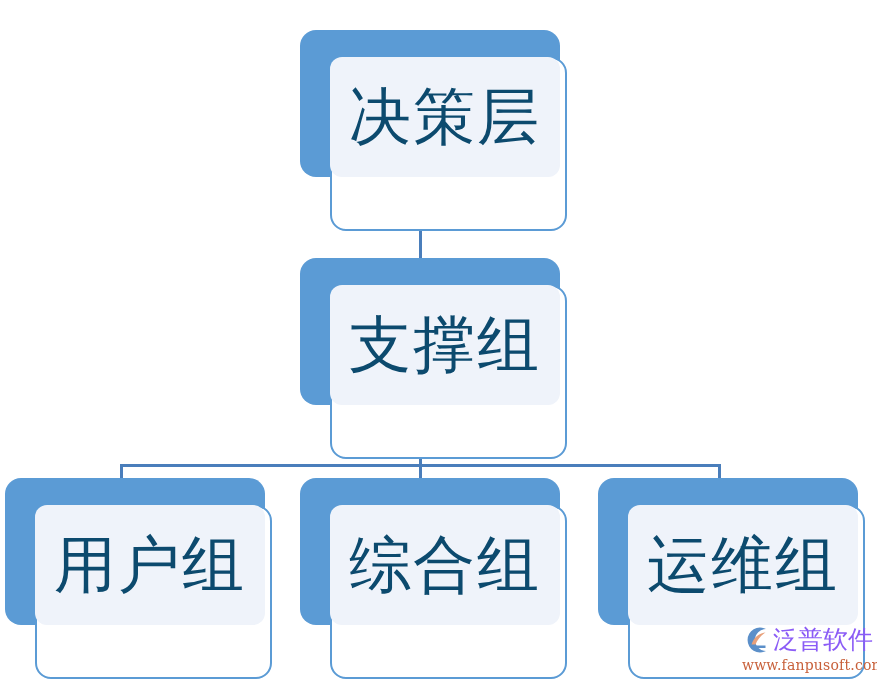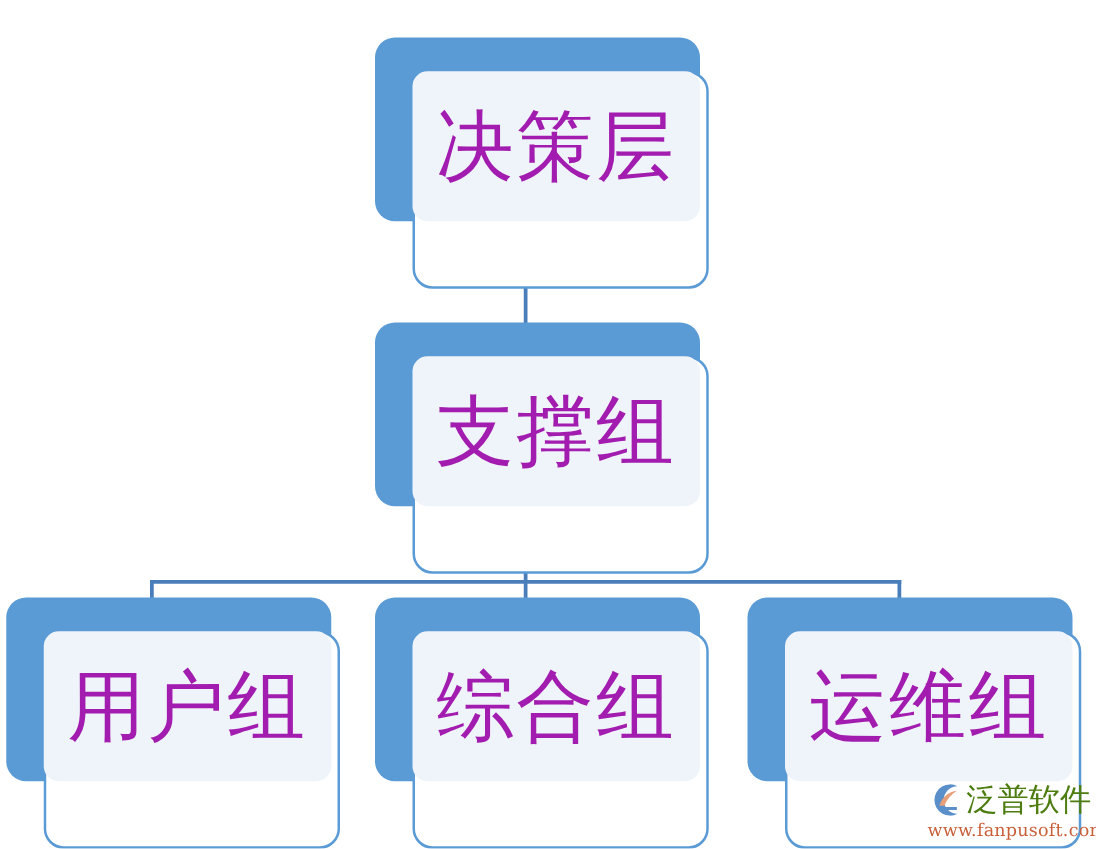--- a/index.html
+++ b/index.html
@@ -63,21 +63,21 @@
     position: absolute;
     left: 30px;
     top: 27px;
     width: 230px;
     height: 120px;
     display: flex;
     align-items: center;
     justify-content: center;
     font-size: 62px;
     line-height: 1;
-    color: #a21caf;
+    color: #0c4a6e;
     letter-spacing: 2px;
     white-space: nowrap;
     font-family: "DejaVu Serif", "Liberation Serif", serif;
   }
 
   
   #watermark {
     position: absolute;
     left: 742px;
     top: 624px;
@@ -92,21 +92,21 @@
   }
   #watermark .wm-mark {
     width: 30px;
     height: 30px;
     flex: 0 0 30px;
     position: relative;
   }
   #watermark .wm-text {
     font-size: 25px;
     line-height: 30px;
-    color: #4d7c0f;
+    color: #8b5cf6;
     font-family: "DejaVu Sans", "Liberation Sans", sans-serif;
     white-space: nowrap;
     margin-left: 1px;
   }
   #watermark .wm-url {
     font-size: 14px;
     line-height: 18px;
     color: #C8603A;
     font-family: "DejaVu Serif", "Liberation Serif", serif;
     white-space: nowrap;

